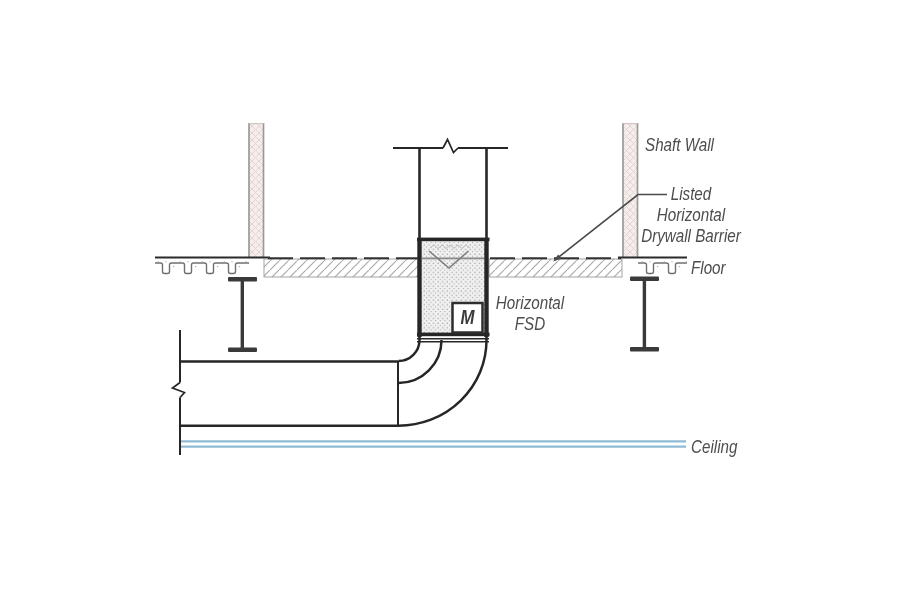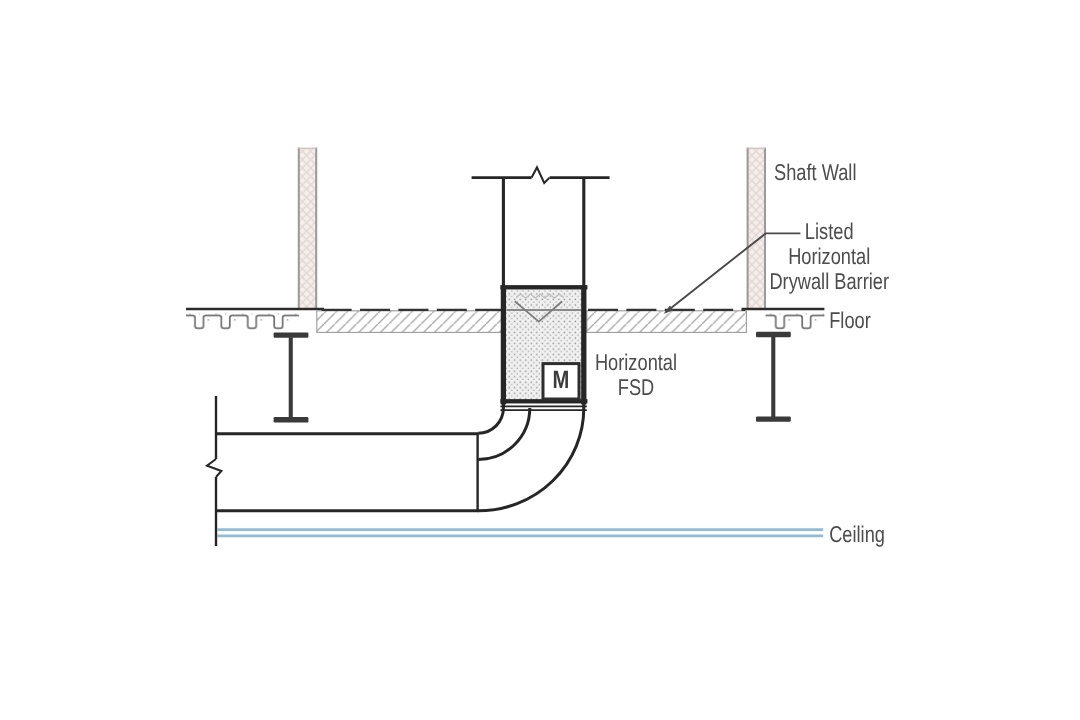--- a/index.html
+++ b/index.html
@@ -1,17 +1,17 @@
 <!DOCTYPE html>
 <html><head>
 <meta charset="utf-8">
 <style>
   html,body{margin:0;padding:0;background:#fff;}
   #canvas{position:relative;width:900px;height:600px;background:#ffffff;overflow:hidden;
-          font-family:"Liberation Sans", sans-serif;}
+          font-family:"Liberation Sans", sans-serif;font-style:italic;}
   #drawing{position:absolute;left:0;top:0;}
   .lbl{position:absolute;color:#4d4d4d;font-size:19px;line-height:21px;white-space:nowrap;
        transform:scaleX(0.8);transform-origin:left top;letter-spacing:0px;}
   .lbl-center{white-space:normal;text-align:center;transform:scaleX(0.8);transform-origin:center top;}
   .motor{position:absolute;left:452px;top:302px;width:31px;height:30px;display:flex;
          align-items:center;justify-content:center;color:#3c3c3c;font-size:21px;font-weight:bold;
          transform:scaleX(0.8);transform-origin:center center;}
 </style>
 </head>
 <body>

